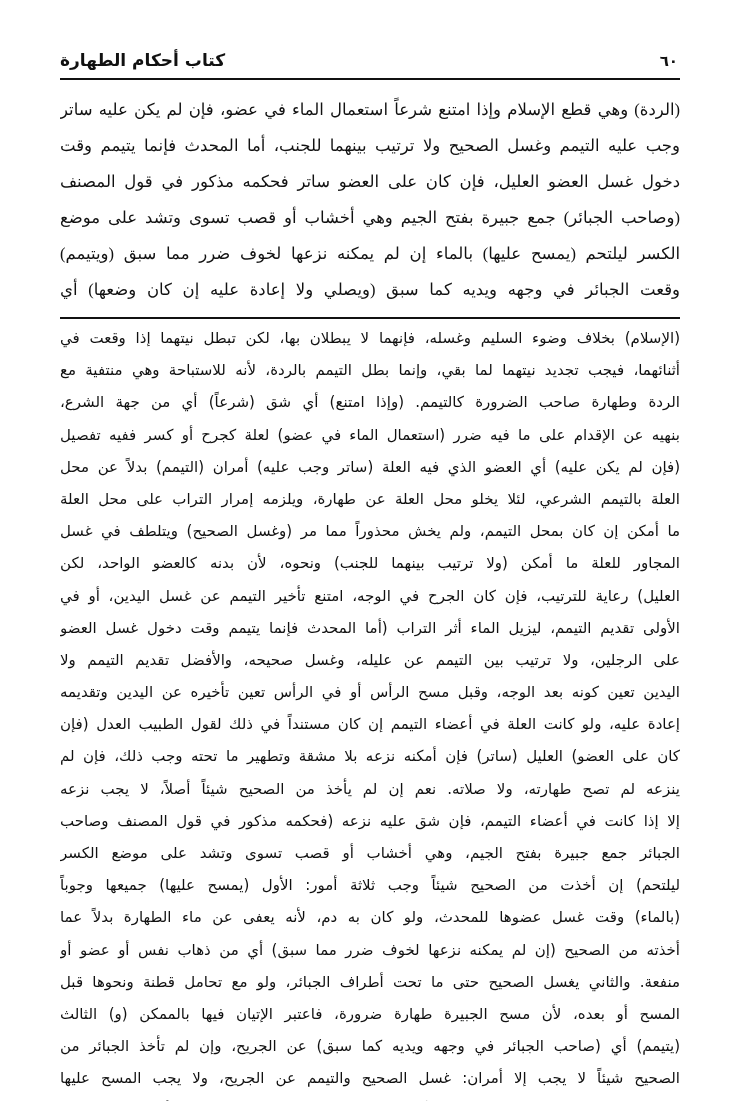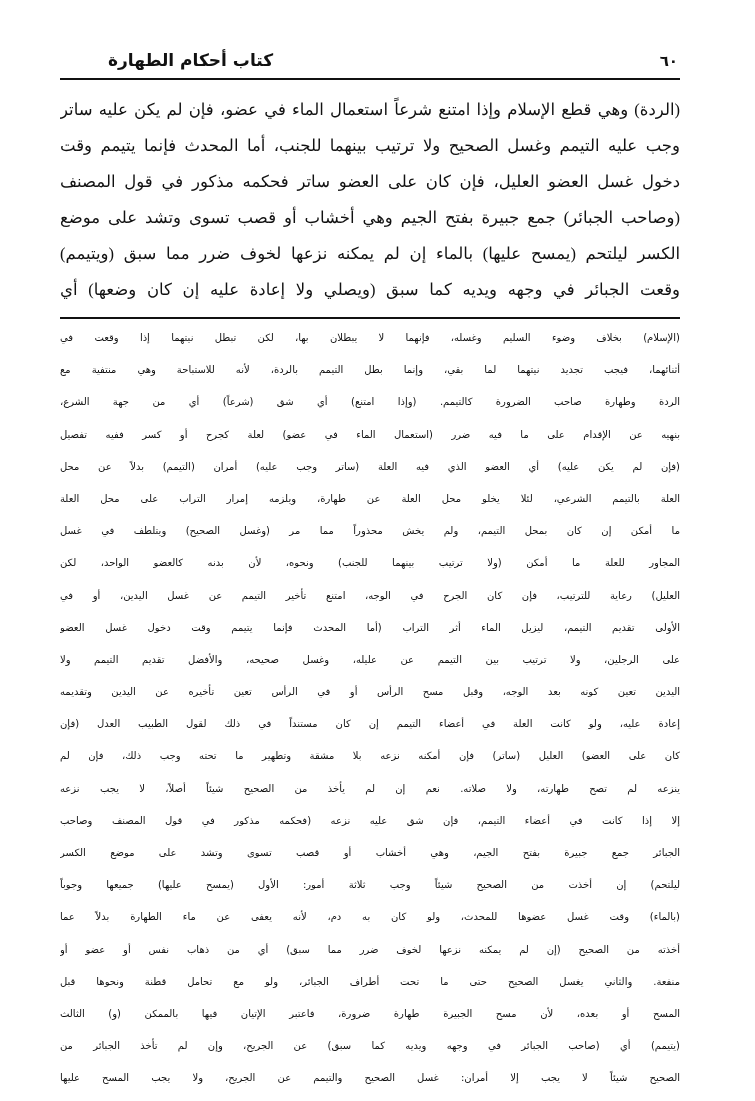--- a/index.html
+++ b/index.html
@@ -1,24 +1,24 @@
 <!DOCTYPE html>
 <html><head>
 <meta charset="utf-8">
 <style>
   html, body { margin: 0; padding: 0; background: #ffffff; }
   body { width: 755px; height: 1101px; position: relative; overflow: hidden; color: #111; font-family: "DejaVu Sans", sans-serif; }
   .page { position: absolute; left: 60px; top: 0; width: 620px; height: 1101px; direction: rtl; }
   .header { position: absolute; top: 50px; left: 0; right: 0; height: 28px; }
   .page-number { position: absolute; right: 2px; top: 2px; font-size: 15px; font-weight: bold; }
-  .running-title { position: absolute; left: 0; top: 0; font-size: 17px; font-weight: bold; margin-left: 48px; }
+  .running-title { position: absolute; left: 0; top: 0; font-size: 17px; font-weight: bold; }
   .header-rule { position: absolute; top: 78px; left: 0; right: 0; height: 0; border-top: 2px solid #111; }
   .main-text { position: absolute; top: 92px; left: 0; right: 0; font-family: Liberation Serif, serif; }
   .line { height: 36px; line-height: 36px; font-size: 16.5px; text-align: justify; text-align-last: justify; white-space: nowrap; overflow: hidden; }
-  .fn-line { height: 32.2px; line-height: 32.2px; font-size: 10px; text-align: justify; text-align-last: justify; white-space: nowrap; overflow: hidden; }
+  .fn-line { height: 32.2px; line-height: 32.2px; font-size: 15px; text-align: justify; text-align-last: justify; white-space: nowrap; overflow: hidden; }
   .main-rule { position: absolute; top: 317px; left: 0; right: 0; border-top: 2px solid #111; }
   .footnotes { position: absolute; top: 322px; left: 0; right: 0; }
 </style>
 </head>
 <body>
 
 <div class="page">
   <div class="header">
     <span class="page-number">٦٠</span>
     <span class="running-title">كتاب أحكام الطهارة</span>

